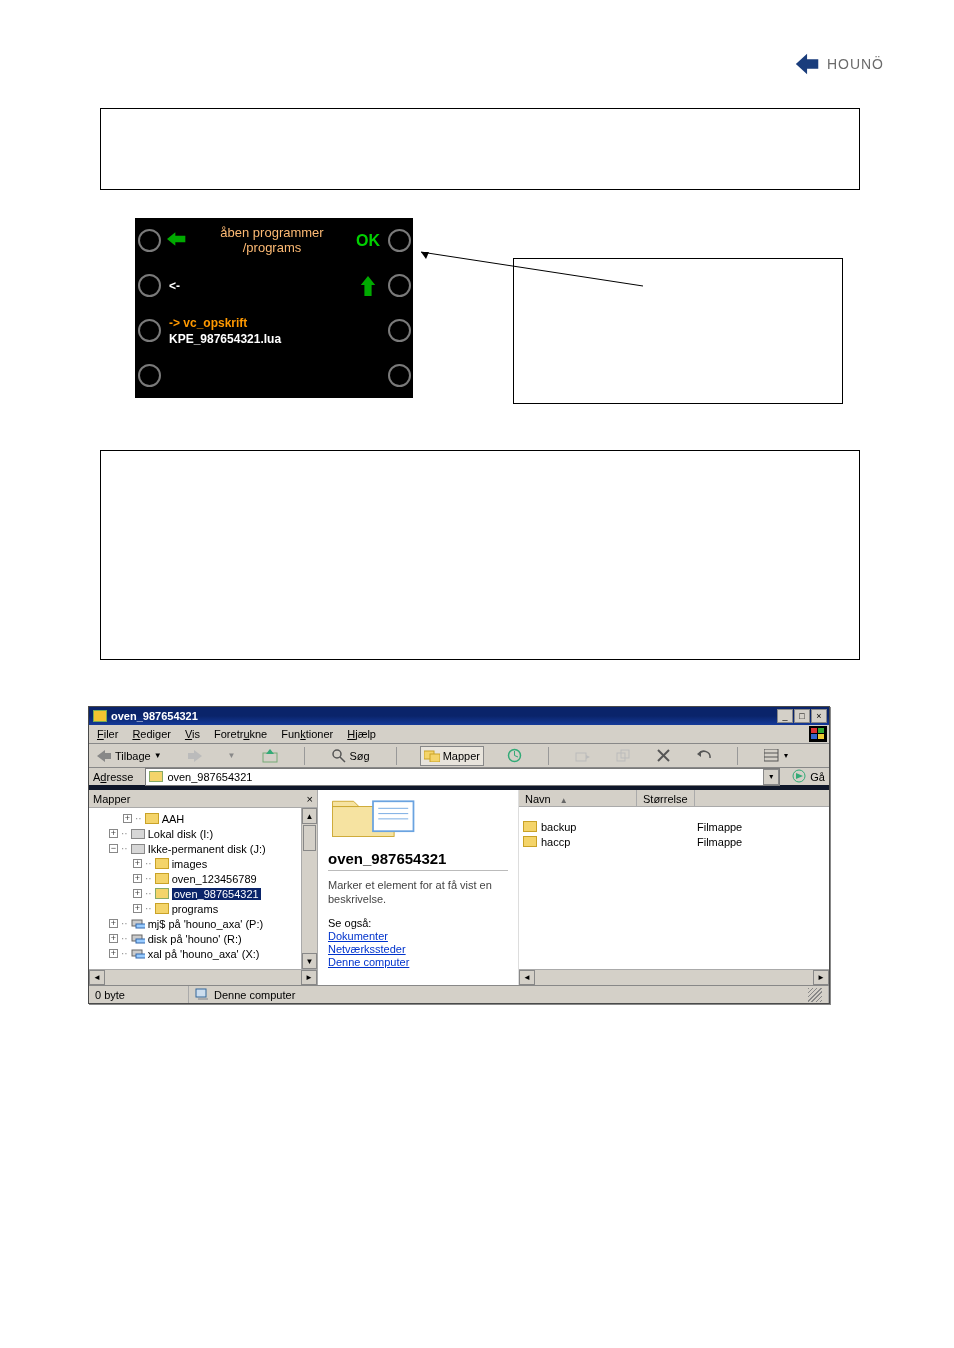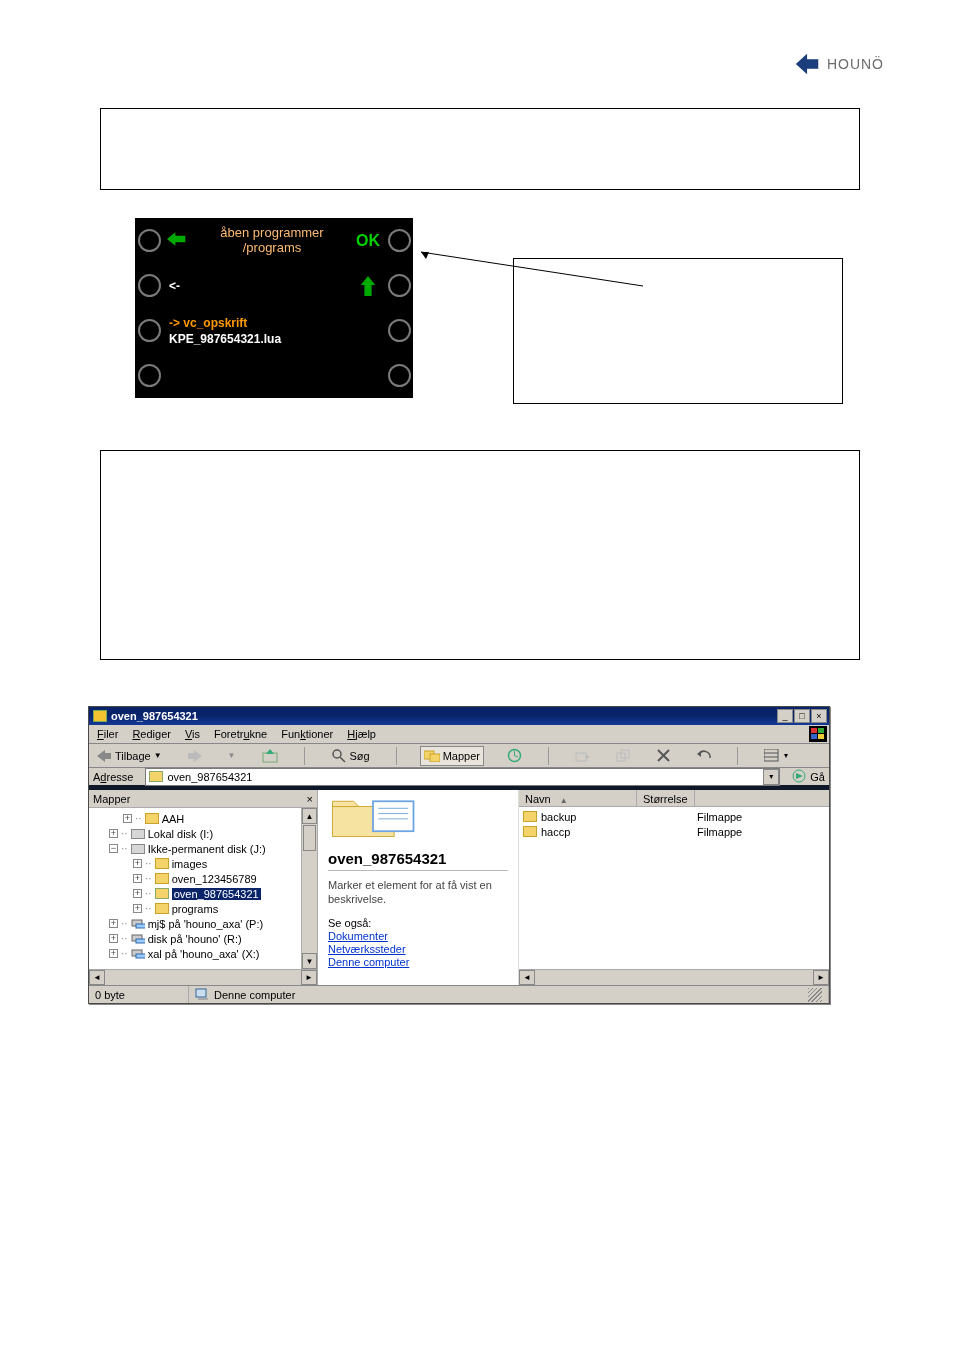--- a/index.html
+++ b/index.html
@@ -240,21 +240,21 @@
   .list-col { flex:1; display:flex;flex-direction:column; border-left:1px solid #ddd;}
   .list-head {
     display:flex; height:17px; background:#d4d0c8; border-bottom:1px solid #aaa;
     font-size:11px;
   }
   .lh-cell { border-right:1px solid #aaa; padding:1px 6px; display:flex;align-items:flex-end;gap:3px;}
   .lh-navn{flex:0 0 118px;}
   .lh-stor{flex:0 0 58px;}
   .lh-type{flex:1;margin-top:40px;}
   .sort-arrow{font-size:8px;color:#666;}
-  .list-body{flex:1;background:#fff;padding:2px 0 0 2px;}
+  .list-body{flex:1;background:#fff;padding:12px 0 0 2px;}
   .list-row{display:flex;height:15px;font-size:11px;align-items:center;}
   .lr-name{flex:0 0 118px;display:flex;align-items:center;gap:4px;padding-left:2px;}
   .lr-size{flex:0 0 58px;}
   .lr-type{flex:1;}
   .list-scroll-h{height:16px;background:#d4d0c8;border-top:1px solid #aaa;
     display:flex;justify-content:space-between;}
 
   .statusbar{
     height:18px;background:#d4d0c8;border-top:1px solid #888;
     display:flex;align-items:center;font-size:11px;

